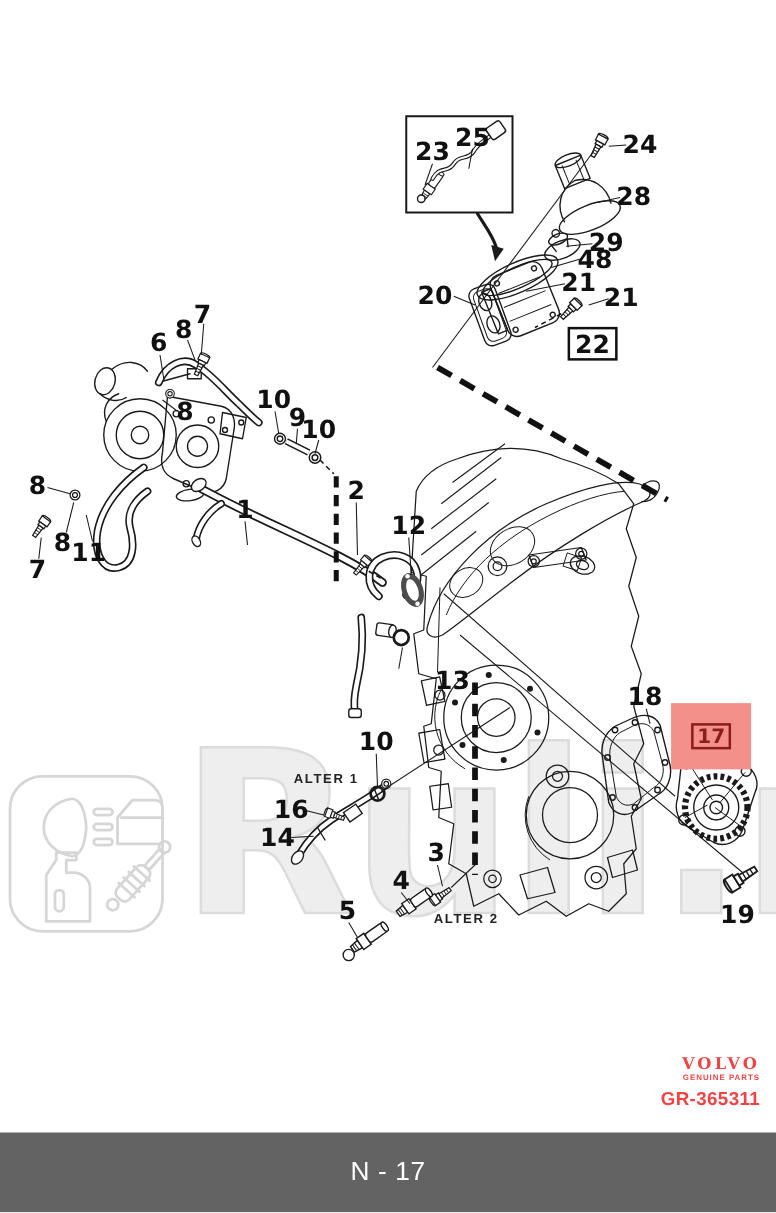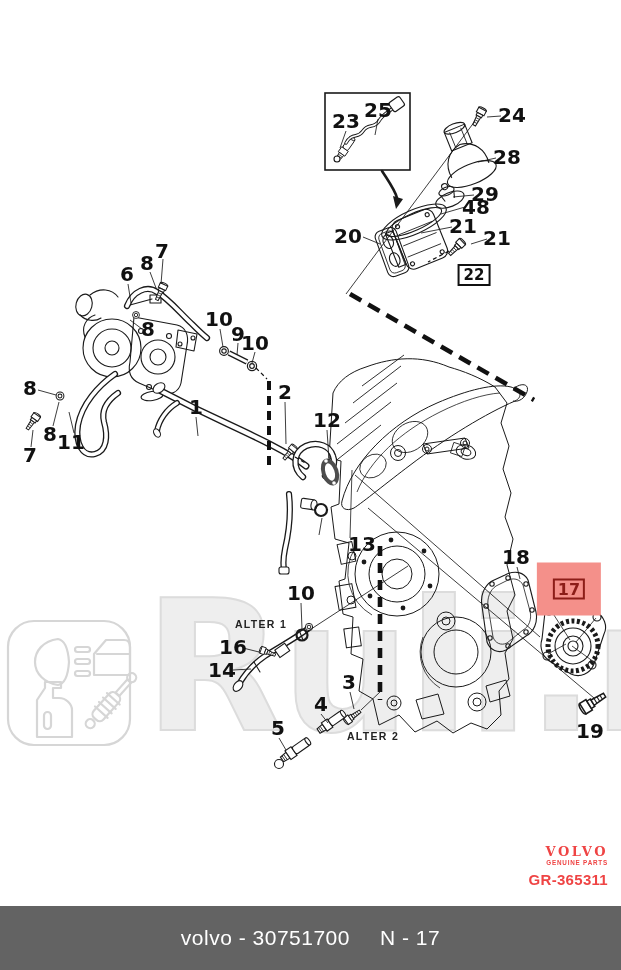--- a/index.html
+++ b/index.html
@@ -7,21 +7,21 @@
          font-family:"DejaVu Sans","Liberation Sans",sans-serif;}
   
   .watermark{position:absolute;left:144px;top:576px;font-size:182px;font-weight:700;
              line-height:1;letter-spacing:-3px;color:#eeeeee;-webkit-text-stroke:2px #dcdcdc;
              white-space:nowrap;z-index:1;user-select:none;}
   svg.linework{position:absolute;left:0;top:0;z-index:2;}
   
   #labels-layer{position:absolute;left:0;top:0;width:100%;height:100%;z-index:3;}
   .lbl{position:absolute;transform:translate(-50%,-50%);color:#111;
        font-size:20px;font-weight:600;line-height:1;white-space:nowrap;}
-  .lbl.boxed{font-size:15px;border:2.2px solid #111;background:#fff;padding:2px 4px 1px 4px;}
+  .lbl.boxed{font-size:20px;border:2.2px solid #111;background:#fff;padding:2px 4px 1px 4px;}
   .lbl.alter{font-size:10.5px;font-weight:700;letter-spacing:1.3px;color:#222;
              font-family:"Liberation Sans",sans-serif;}
   .lbl.hl-outer{background:#f4908a;padding:16px;}
   .hl-inner{border:2.4px solid #8c1d18;color:#8c1d18;font-size:16px;font-weight:600;
             padding:1px 3px 0 3px;background:transparent;}
   
   .brand{position:absolute;left:494px;top:845px;width:114px;text-align:right;z-index:3;color:#ef4444;}
   .brand .logo{font-family:"DejaVu Serif","Liberation Serif",serif;font-weight:700;
                font-size:13px;letter-spacing:2.5px;line-height:1.1;}
   .brand .sub{font-family:"Liberation Sans",sans-serif;font-weight:700;font-size:6.3px;
@@ -397,17 +397,16 @@
       <div class="lbl alter" style="left: 373px; top: 736px;">ALTER 2</div>
     </div>
 
   <div class="brand">
     <div class="logo">VOLVO</div>
     <div class="sub">GENUINE PARTS</div>
     <div class="ref">GR-365311</div>
   </div>
 
   <div class="footer">
-    <span>volvo - 30751700</span>
     <span>N - 17</span>
   </div>
 
 </div>
 
 </body></html>

